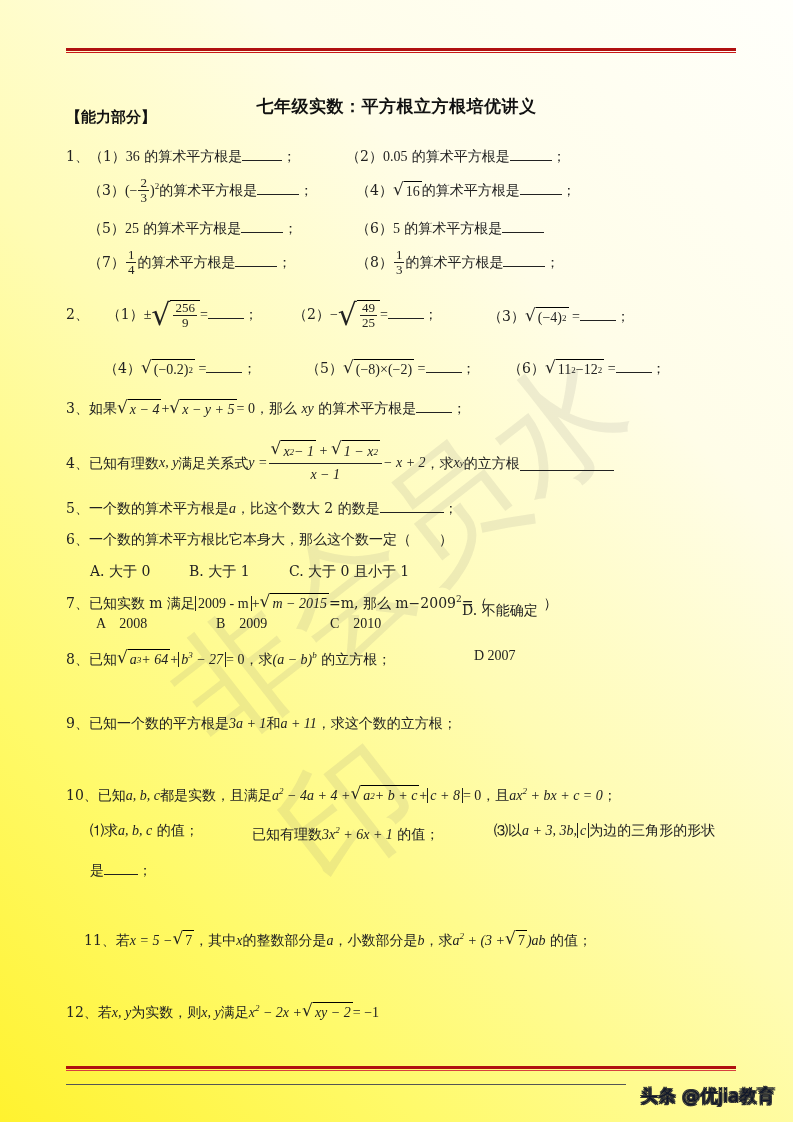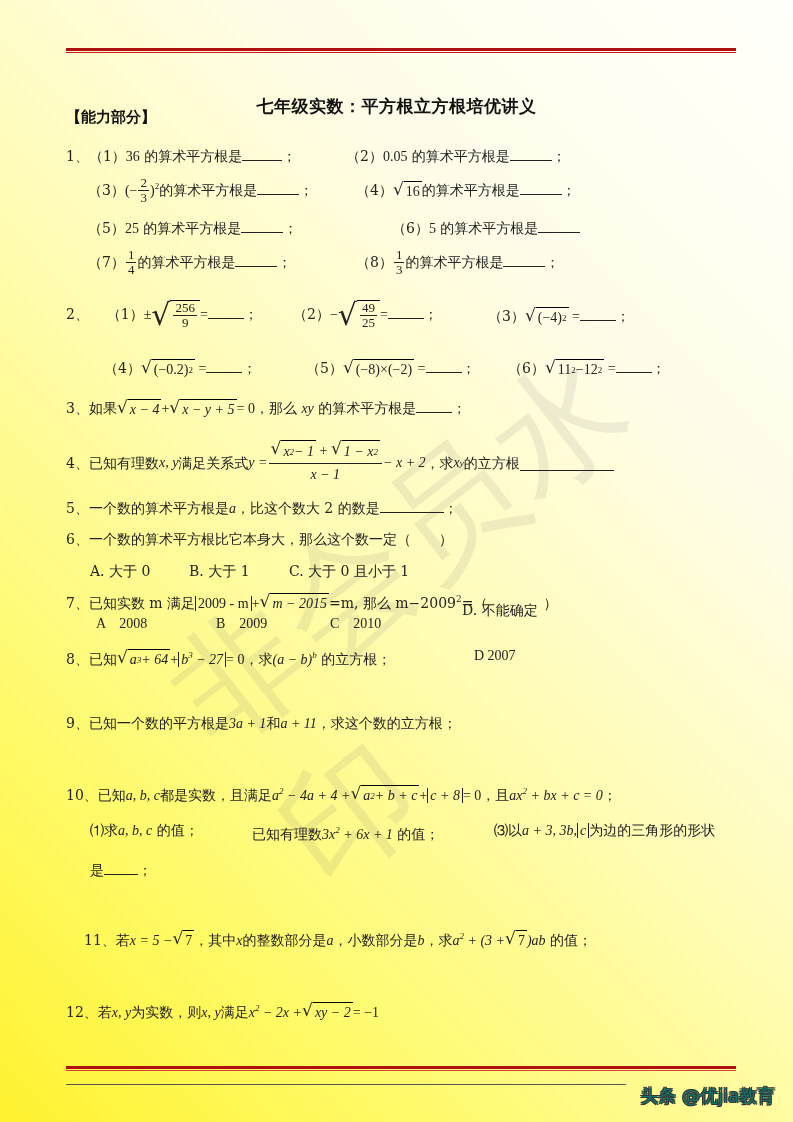--- a/index.html
+++ b/index.html
@@ -25,21 +25,21 @@
   .blank { display:inline-block; border-bottom:1px solid #222; height:14px; vertical-align:baseline; }
   .frac { display:inline-flex; flex-direction:column; align-items:center; vertical-align:middle; font-family:"Liberation Serif", serif; font-size:13px; line-height:14px; margin:0 1px; }
   .frac .num { border-bottom:1px solid #222; padding:0 2px; }
   .frac .den { padding:0 2px; }
   .sqrt { display:inline-flex; align-items:stretch; vertical-align:middle; }
   .sqrt .rad { font-size:17px; line-height:1; font-family:"DejaVu Sans", sans-serif; }
   .sqrt .body { border-top:1px solid #000000; padding:0 2px; display:inline-flex; align-items:center; font-family:"Liberation Serif", serif; }
   sup { font-size:9px; }
   .abs-bar { border-left:1px solid #222; border-right:1px solid #222; padding:0 2px; }
   .watermark { position:absolute; left:180px; top:420px; font-size:130px; color:rgba(120,120,120,0.13); transform:rotate(-38deg); font-family:"DejaVu Sans", sans-serif; letter-spacing:4px; pointer-events:none; }
-  .logo { position:absolute; right:18px; top:1084px; font-size:18px; color:#0f766e; font-family:"DejaVu Sans", sans-serif; text-shadow: 1px 1px 0 #333, -1px 1px 0 #333, 1px -1px 0 #333, -1px -1px 0 #333; }
+  .logo { position:absolute; right:18px; top:1084px; font-size:18px; color:#0f172a; font-family:"DejaVu Sans", sans-serif; text-shadow: 1px 1px 0 #333, -1px 1px 0 #333, 1px -1px 0 #333, -1px -1px 0 #333; }
 </style>
 </head>
 <body>
 
 <div class="rule-top">
     <div class="r1"></div>
     <div class="r2"></div>
   </div>
 <div class="watermark">非会员水印</div>
 
@@ -62,21 +62,21 @@
 <div class="abs q" style="left:356px; top:180px;">
   <span>（4）</span><span class="sqrt">
       <span class="rad">√</span>
       <span class="body">16</span>
     </span><span>的算术平方根是</span><span class="blank" style="width:42px"></span><span>；</span>
 </div>
 
 <div class="abs q" style="left:88px; top:218px;">
   <span>（5）</span><span class="n">25</span><span> 的算术平方根是</span><span class="blank" style="width:42px"></span><span>；</span>
 </div>
-<div class="abs q" style="left:356px; top:218px;margin-left:36px;">
+<div class="abs q" style="left:356px; top:218px;">
   <span>（6）</span><span class="n">5</span><span> 的算术平方根是</span><span class="blank" style="width:42px"></span>
 </div>
 
 <div class="abs q" style="left:88px; top:248px;">
   <span>（7）</span><span class="frac">
       <span class="num">1</span>
       <span class="den">4</span>
     </span><span>的算术平方根是</span><span class="blank" style="width:42px"></span><span>；</span>
 </div>
 <div class="abs q" style="left:356px; top:248px;">

